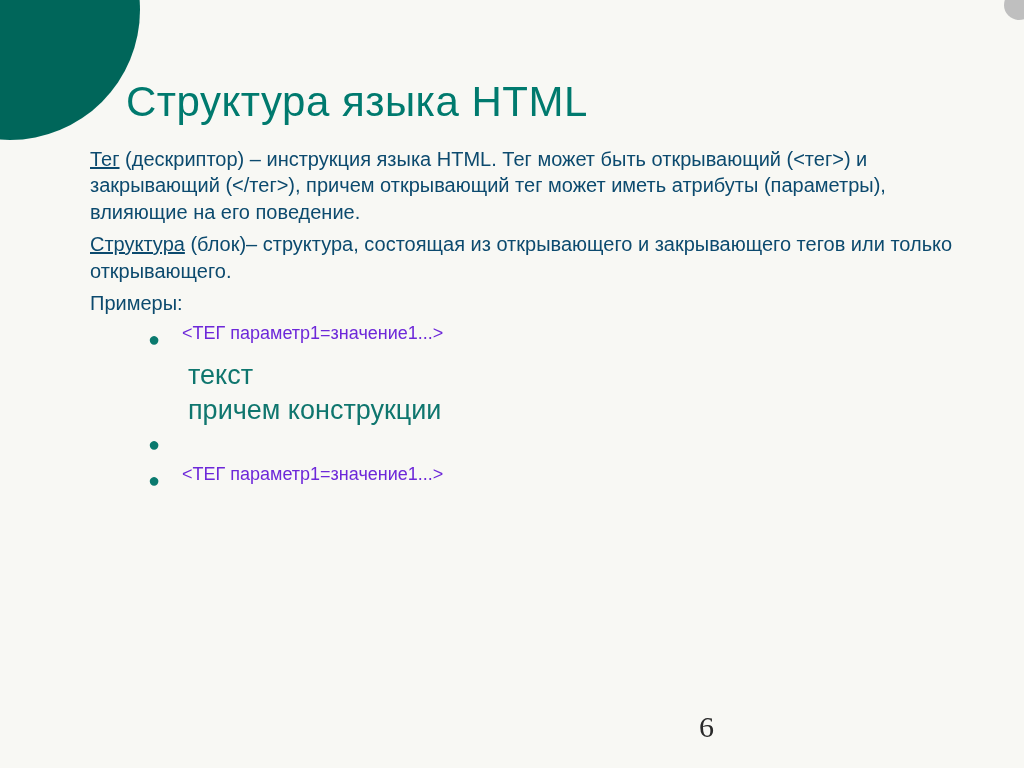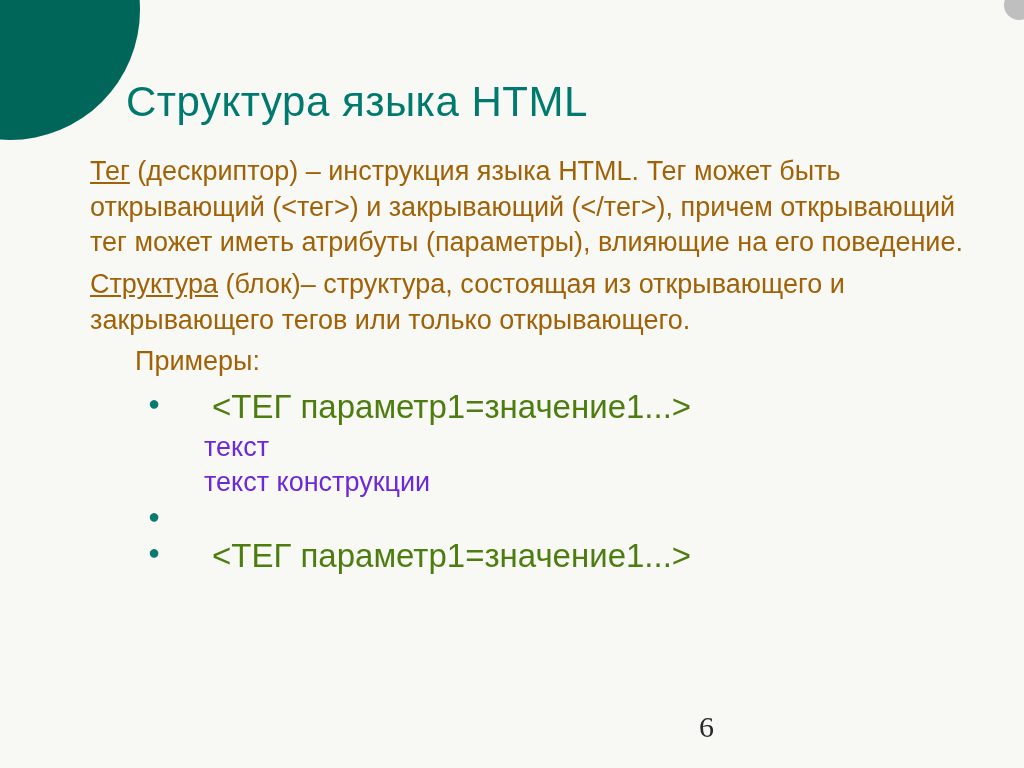--- a/index.html
+++ b/index.html
@@ -34,62 +34,60 @@
     left: 90px;
     top: 78px;
     right: 48px;
     bottom: 40px;
   }
   .title {
     color: #007a6e;
     font-size: 42px;
     font-weight: 400;
     margin-left: 36px;
-    margin-bottom: 28px;
+    margin-bottom: 20px;
     letter-spacing: 0.5px;
   }
   .body-text {
-    color: #a16207;
-    font-size: 27px;
+    color: #0c4a6e;
+    font-size: 20px;
     line-height: 1.32;
     font-weight: 400;
   }
   .block {
     margin-bottom: 6px;
   }
   .u { text-decoration: underline; }
   .examples-label {
     margin-top: 2px;
-    margin-left: 45px;
   }
   .bullets {
     margin-left: 58px;
     margin-top: 6px;
   }
   .bullet-row {
     display: flex;
     align-items: flex-start;
     margin-bottom: 2px;
   }
   .bullet-dot {
     color: #0a7a6e;
     font-size: 20px;
     line-height: 34px;
     width: 34px;
     flex-shrink: 0;
   }
   .bullet-content {
-    color: #4d7c0f;
-    font-size: 33px;
+    color: #6d28d9;
+    font-size: 18px;
     line-height: 1.28;
-    margin-left: 30px;
   }
   .sub-indent {
-    margin-left: 56px;
-    color: #6d28d9;
+    margin-left: 40px;
+    color: #0f766e;
     font-size: 27px;
     line-height: 1.28;
   }
   .page-num {
     position: absolute;
     bottom: 24px;
     right: 310px;
     color: #2a2a2a;
     font-size: 30px;
     font-family: "Times New Roman", serif;
@@ -116,21 +114,21 @@
 
   <div class="body-text examples-label">Примеры:</div>
 
   <div class="bullets">
 
     <div class="bullet-row">
       <div class="bullet-dot">●</div>
       <div class="bullet-content">&lt;ТЕГ параметр1=значение1...&gt;</div>
     </div>
     <div class="sub-indent">текст</div>
-    <div class="sub-indent">текст конструкции</div>
+    <div class="sub-indent">причем конструкции</div>
 
     <div class="bullet-row">
       <div class="bullet-dot">●</div>
     </div>
 
     <div class="bullet-row">
       <div class="bullet-dot">●</div>
       <div class="bullet-content">&lt;ТЕГ параметр1=значение1...&gt;</div>
     </div>
 

